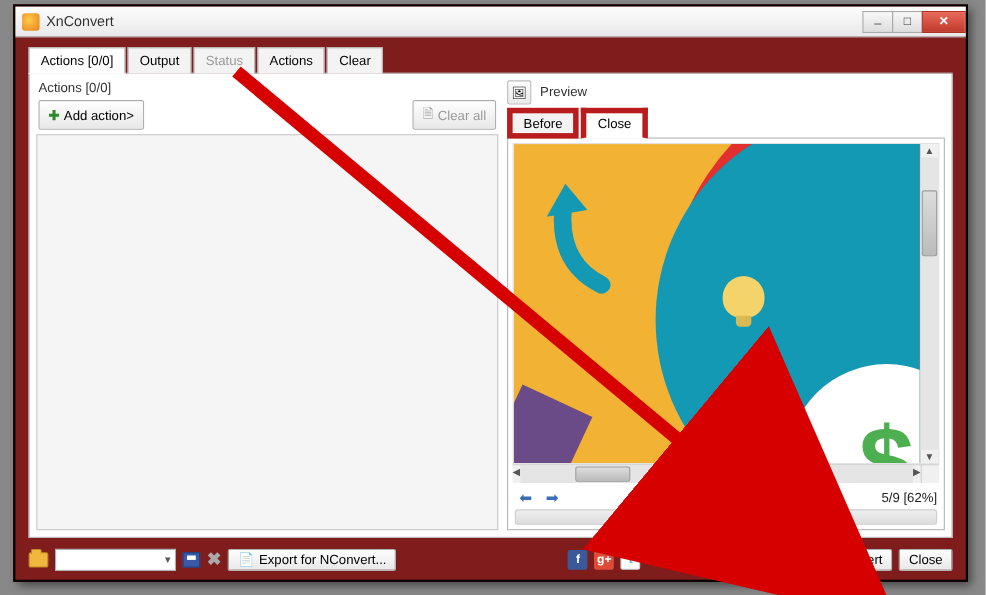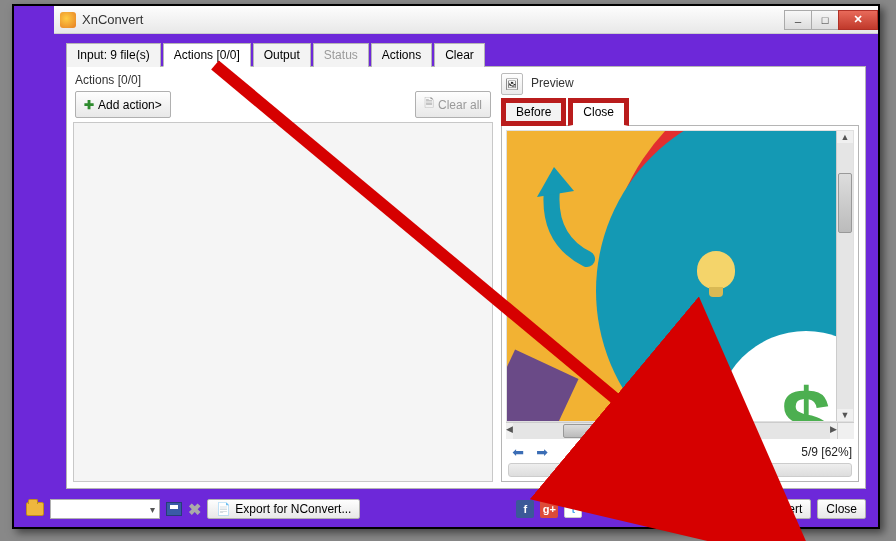--- a/index.html
+++ b/index.html
@@ -1,17 +1,17 @@
 <!DOCTYPE html>
 <html><head>
 <meta charset="utf-8">
 <style>
 * { box-sizing: border-box; margin: 0; padding: 0; }
 body { font-family: "Segoe UI", Tahoma, sans-serif; font-size: 12px; background: #888; width: 896px; height: 541px; overflow: hidden; position: relative; }
-.window { position: absolute; top: 4px; left: 12px; width: 868px; height: 525px; background: #6d28d9; border: 2px solid #000; box-shadow: 4px 4px 8px rgba(0,0,0,0.5); padding-left: 40px; }
+.window { position: absolute; top: 4px; left: 12px; width: 868px; height: 525px; background: #7f1d1d; border: 2px solid #000; box-shadow: 4px 4px 8px rgba(0,0,0,0.5); }
 .titlebar { height: 28px; background: linear-gradient(to bottom, #fdfdfd, #e8e8e8); border-bottom: 1px solid #ccc; display: flex; align-items: center; padding-left: 6px; }
 .titlebar .app-icon { width: 16px; height: 16px; background: radial-gradient(circle at 40% 40%, #ffcc44, #e67e22); border-radius: 3px; margin-right: 6px; }
 .titlebar .title { flex: 1; color: #333; font-size: 13px; }
 .winbtns { display: flex; height: 20px; }
 .winbtn { width: 28px; height: 20px; border: 1px solid #aaa; background: linear-gradient(#f8f8f8,#ddd); display: flex; align-items: center; justify-content: center; font-size: 11px; color: #333; margin-left: -1px; }
 .winbtn.min::before { content:"_"; position: relative; top:-3px; }
 .winbtn.max::before { content:"□"; }
 .winbtn.close { background: linear-gradient(#e86a5a,#c0392b); color:#fff; width: 40px; border-color:#b03026; }
 .winbtn.close::before { content:"✕"; font-weight: bold; }
 
@@ -99,21 +99,20 @@
     <div class="title">XnConvert</div>
     <div class="winbtns">
       <div class="winbtn min"></div>
       <div class="winbtn max"></div>
       <div class="winbtn close"></div>
     </div>
   </div>
 
   <div class="content">
     <div class="main-tabs">
-      <div class="main-tab">Input: 9 file(s)</div>
       <div class="main-tab active">Actions [0/0]</div>
       <div class="main-tab">Output</div>
       <div class="main-tab disabled">Status</div>
       <div class="main-tab">Actions</div>
       <div class="main-tab">Clear</div>
     </div>
 
     <div class="tab-body">
 
       <div class="leftcol">

